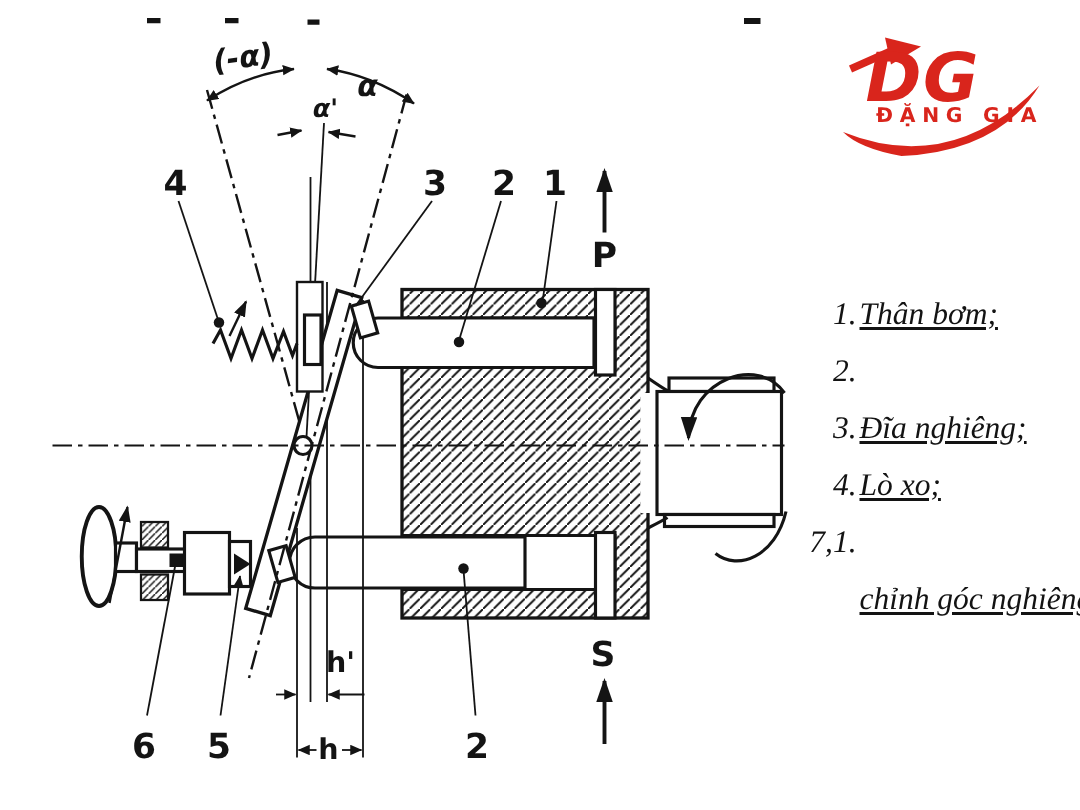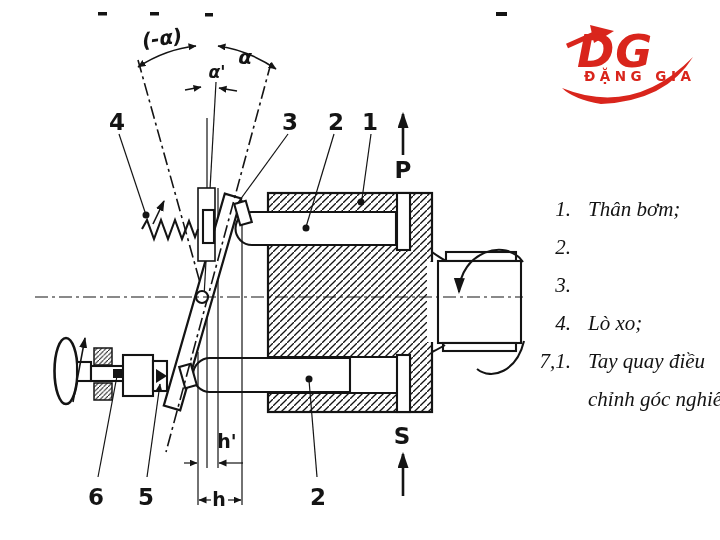--- a/index.html
+++ b/index.html
@@ -5,21 +5,21 @@
   html,body{margin:0;padding:0;background:#ffffff;}
   #stage{position:relative;width:720px;height:540px;background:#fff;overflow:hidden;
          font-family:"DejaVu Sans",sans-serif;}
   #diagram-svg{position:absolute;left:0;top:0;}
   
   #legend{position:absolute;left:527px;top:190px;width:190px;
           font-family:"Liberation Serif",serif;font-style:italic;
           font-size:21px;color:#131313;}
   .legend-line{display:flex;height:38px;align-items:center;}
   .legend-num{width:44px;text-align:right;flex:none;}
-  .legend-text{margin-left:17px;white-space:nowrap;}
+  .legend-text{margin-left:2px;white-space:nowrap;text-decoration:underline;}
   
   .ln{stroke:#141414;fill:none;}
   .w1{stroke-width:1.2;} .w15{stroke-width:1.6;} .w2{stroke-width:2.1;} .w25{stroke-width:2.6;}
   .wh{fill:#ffffff;}
   .blk{fill:#141414;stroke:none;}
   .dashdot{stroke-dasharray:13 4 3 4;}
   .lbl{fill:#141414;font-family:"DejaVu Sans",sans-serif;font-size:23px;font-weight:600;
        text-anchor:middle;}
   .lbl-port{font-size:23px;font-weight:bold;}
   .lbl-dim{font-size:19px;font-weight:600;}
@@ -192,28 +192,28 @@
 <div id="legend">
   <div class="legend-line">
     <span class="legend-num">1.</span>
     <span class="legend-text">Thân bơm;</span>
   </div>
   <div class="legend-line">
     <span class="legend-num">2.</span>
   </div>
   <div class="legend-line">
     <span class="legend-num">3.</span>
+    <span class="legend-text">Đĩa nghiêng;</span>
   </div>
   <div class="legend-line">
     <span class="legend-num">4.</span>
     <span class="legend-text">Lò xo;</span>
   </div>
   <div class="legend-line">
     <span class="legend-num">7,1.</span>
-    <span class="legend-text">Tay quay điều</span>
   </div>
   <div class="legend-line">
     <span class="legend-num"></span>
     <span class="legend-text">chỉnh góc nghiêngα.</span>
   </div>
 </div>
 
 </div>
 
 </body></html>

